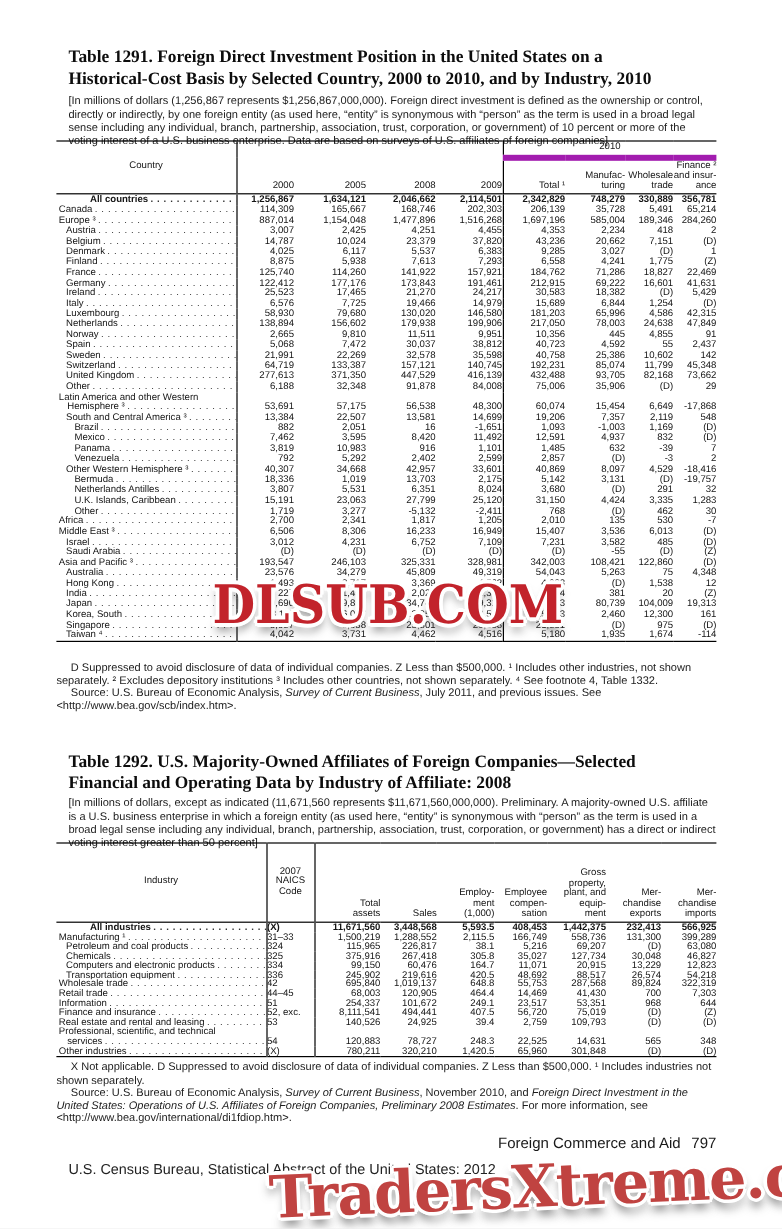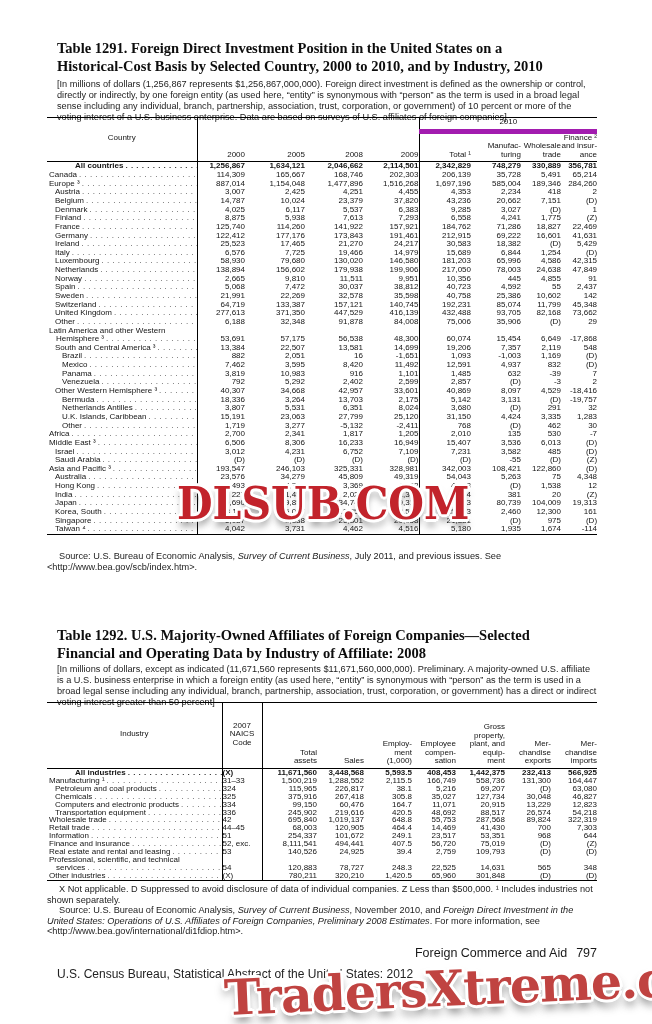--- a/index.html
+++ b/index.html
@@ -537,21 +537,21 @@
             <td class="num">-18,416</td>
           </tr>
           <tr>
             <td class="stub ind2">
               <div class="lab">
                 <span class="lt">Bermuda</span>
                 <span class="dots"></span>
               </div>
             </td>
             <td class="num">18,336</td>
-            <td class="num">3,264</td>
+            <td class="num">1,019</td>
             <td class="num">13,703</td>
             <td class="num">2,175</td>
             <td class="num">5,142</td>
             <td class="num">3,131</td>
             <td class="num">(D)</td>
             <td class="num">-19,757</td>
           </tr>
           <tr>
             <td class="stub ind2">
               <div class="lab">
@@ -789,20 +789,21 @@
             <td class="num">4,516</td>
             <td class="num">5,180</td>
             <td class="num">1,935</td>
             <td class="num">1,674</td>
             <td class="num">-114</td>
           </tr>
         </tbody>
     </table>
 
     <div class="footblock" style="top:551px;">
+      <p>D Suppressed to avoid disclosure of data of individual companies. Z Less than $500,000. ¹ Includes other industries, not shown separately. ² Excludes depository institutions ³ Includes other countries, not shown separately. ⁴ See footnote 4, Table 1332.</p>
       <p><span>Source: U.S. Bureau of Economic Analysis, </span><span class="it">Survey of Current Business</span><span>, July 2011, and previous issues. See &lt;http://www.bea.gov/scb/index.htm&gt;.</span></p>
     </div>
 
     <div class="tbl-title" style="top:627px;">Table 1292. U.S. Majority-Owned Affiliates of Foreign Companies—Selected
 Financial and Operating Data by Industry of Affiliate: 2008</div>
     <div class="headnote" style="top:664px;">[In millions of dollars, except as indicated (11,671,560 represents $11,671,560,000,000). Preliminary. A majority-owned U.S. affiliate is a U.S. business enterprise in which a foreign entity (as used here, “entity” is synonymous with “person” as the term is used in a broad legal sense including any individual, branch, partnership, association, trust, corporation, or government) has a direct or indirect voting interest greater than 50 percent]</div>
 
     <table class="stat t1292" style="position:absolute;left:0;top:702px;">
       <colgroup>
         <col style="width:175px">
@@ -867,21 +868,21 @@
                 <span class="dots"></span>
               </div>
             </td>
             <td class="naics">31–33</td>
             <td class="num">1,500,219</td>
             <td class="num">1,288,552</td>
             <td class="num">2,115.5</td>
             <td class="num">166,749</td>
             <td class="num">558,736</td>
             <td class="num">131,300</td>
-            <td class="num">164,447</td>
+            <td class="num">399,289</td>
           </tr>
           <tr>
             <td class="stub ind1">
               <div class="lab">
                 <span class="lt">Petroleum and coal products</span>
                 <span class="dots"></span>
               </div>
             </td>
             <td class="naics">324</td>
             <td class="num">115,965</td>

